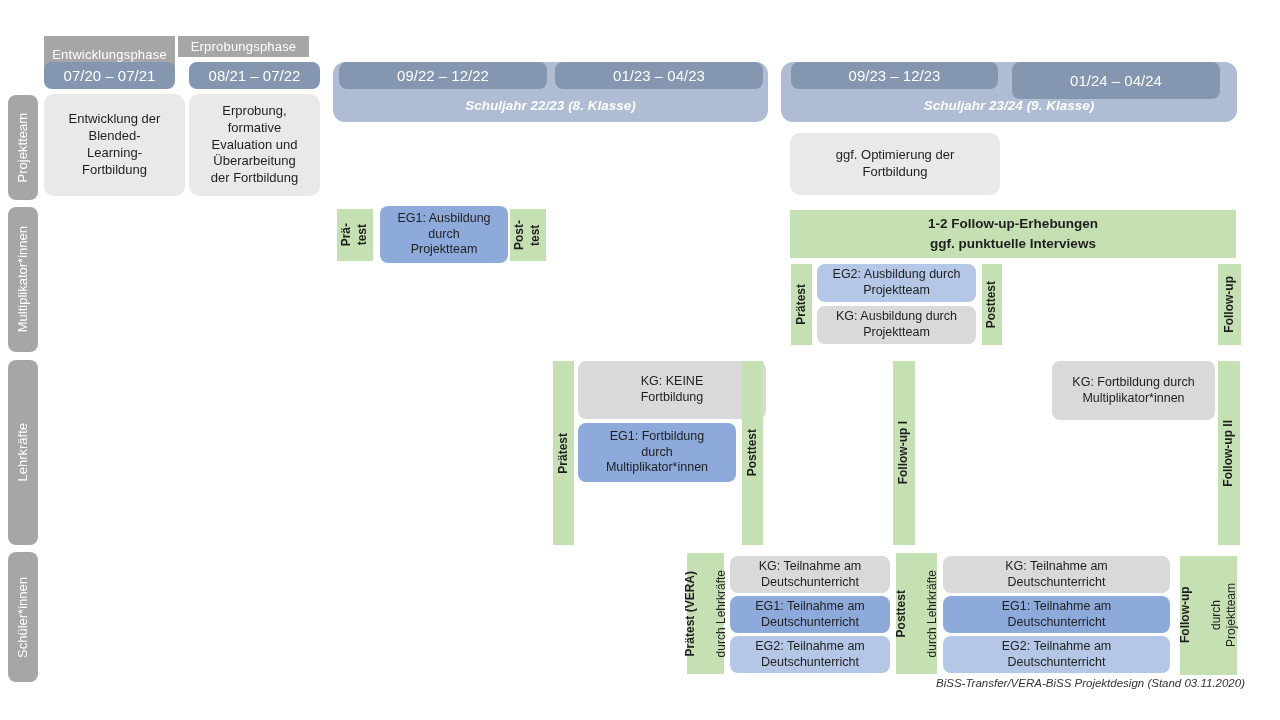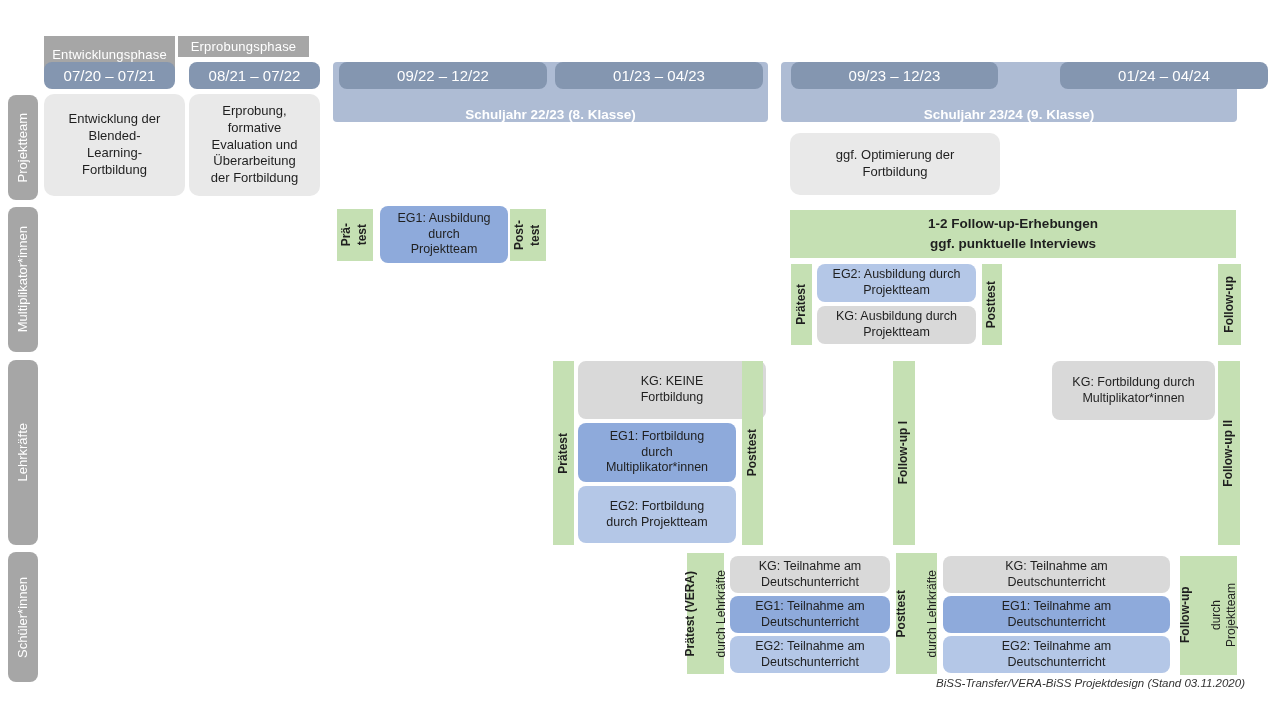--- a/index.html
+++ b/index.html
@@ -16,25 +16,27 @@
 
   .phase-hd {
     background: var(--phase-header);
     color: #fff;
     font-size: 13px;
     display: flex; align-items: center; justify-content: center;
     letter-spacing: .2px;
   }
   .band {
     background: var(--band);
-    border-radius: 4px;
+    border-radius: 12px;
     color: #fff;
     font-weight: bold;
     font-size: 13.5px;
     display: flex; align-items: flex-end; justify-content: center;
+    padding-bottom: 9px;
+    font-style: italic;
   }
   .date {
     background: var(--date-bar);
     color: #fff;
     font-size: 15px;
     border-radius: 8px;
     display: flex; align-items: center; justify-content: center;
   }
   .sidebar {
     background: var(--phase-header);
@@ -95,21 +97,21 @@
   <div class="abs phase-hd" style="left:178px; top:36px; width:131px; height:21px;">Erprobungsphase</div>
 
   <div class="abs band" style="left:333px; top:62px; width:435px; height:60px;">Schuljahr 22/23 (8. Klasse)</div>
   <div class="abs band" style="left:781px; top:62px; width:456px; height:60px;">Schuljahr 23/24 (9. Klasse)</div>
 
   <div class="abs date" style="left:44px; top:62px; width:131px; height:27px;">07/20 – 07/21</div>
   <div class="abs date" style="left:189px; top:62px; width:131px; height:27px;">08/21 – 07/22</div>
   <div class="abs date" style="left:339px; top:62px; width:208px; height:27px;">09/22 – 12/22</div>
   <div class="abs date" style="left:555px; top:62px; width:208px; height:27px;">01/23 – 04/23</div>
   <div class="abs date" style="left:791px; top:62px; width:207px; height:27px;">09/23 – 12/23</div>
-  <div class="abs date" style="left:1060px; top:62px; width:208px; height:27px;">01/24 – 04/24</div>
+  <div class="abs date" style="left:1012px; top:62px; width:208px; height:37px;">01/24 – 04/24</div>
 
   <div class="abs sidebar" style="left:8px; top:95px; width:30px; height:105px;">
     <div class="vtext">Projektteam</div>
   </div>
   <div class="abs sidebar" style="left:8px; top:207px; width:30px; height:145px;">
     <div class="vtext">Multiplikator*innen</div>
   </div>
   <div class="abs sidebar" style="left:8px; top:360px; width:30px; height:185px;">
     <div class="vtext">Lehrkräfte</div>
   </div>
@@ -157,22 +159,20 @@
   </div>
 
   <div class="abs tag" style="left:553px; top:361px; width:21px; height:184px;">
     <div class="vtext">Prätest</div>
   </div>
   <div class="abs box sm kg pre" style="left:578px; top:361px; width:188px; height:58px;">KG: KEINE
 Fortbildung</div>
   <div class="abs box sm eg1 pre" style="left:578px; top:423px; width:158px; height:59px;">EG1: Fortbildung
 durch
 Multiplikator*innen</div>
-  <div class="abs box sm eg2 pre" style="left:578px; top:486px; width:158px; height:57px;">EG2: Fortbildung
-durch Projektteam</div>
   <div class="abs tag" style="left:742px; top:361px; width:21px; height:184px;">
     <div class="vtext">Posttest</div>
   </div>
   <div class="abs tag" style="left:893px; top:361px; width:22px; height:184px;">
     <div class="vtext">Follow-up I</div>
   </div>
   <div class="abs box sm kg pre" style="left:1052px; top:361px; width:163px; height:59px;">KG: Fortbildung durch
 Multiplikator*innen</div>
   <div class="abs tag" style="left:1218px; top:361px; width:22px; height:184px;">
     <div class="vtext">Follow-up II</div>

